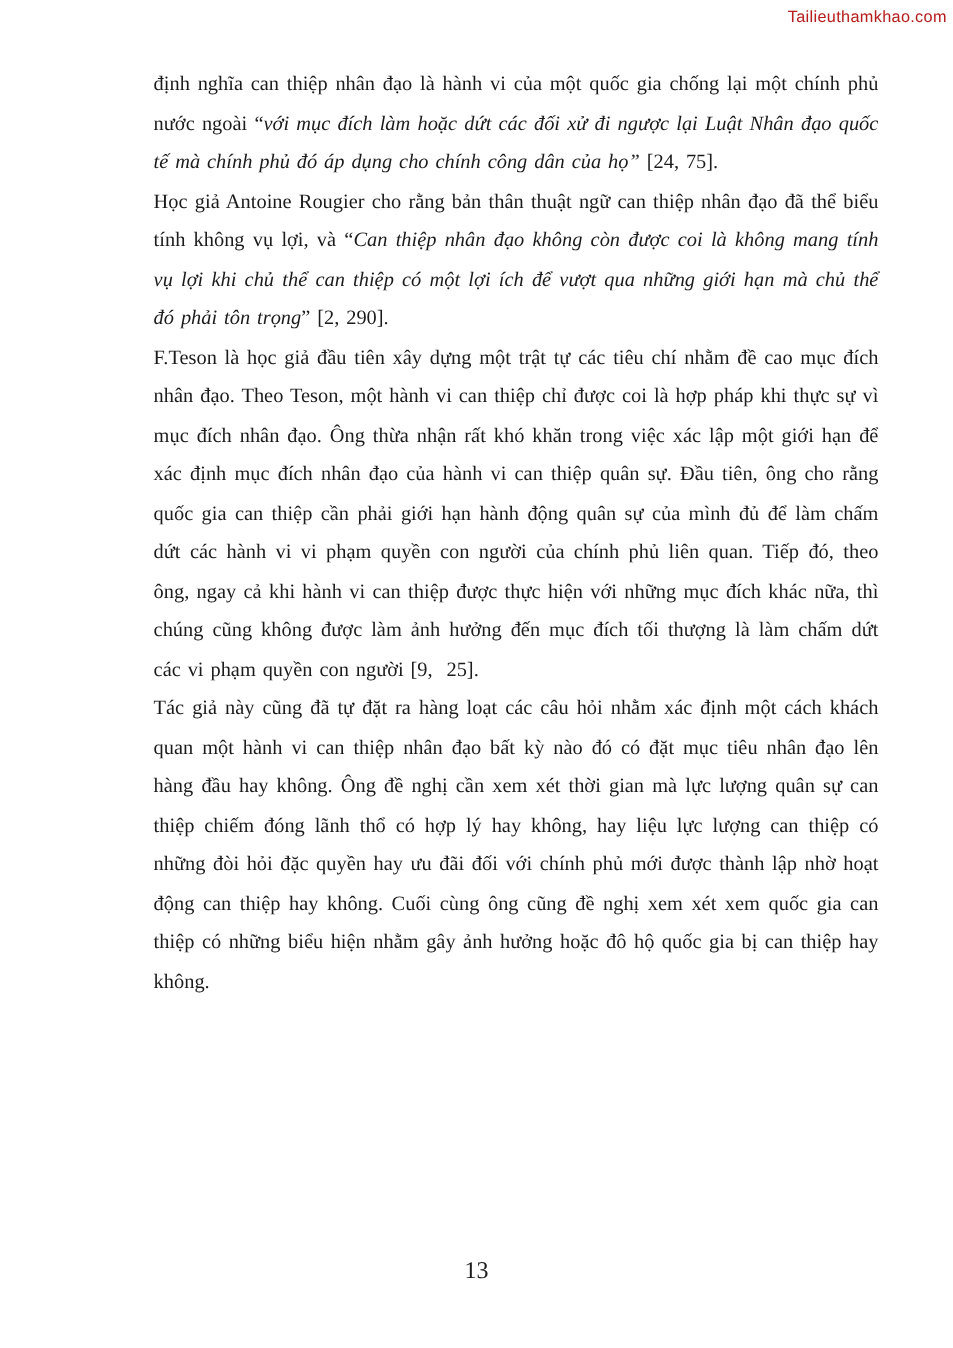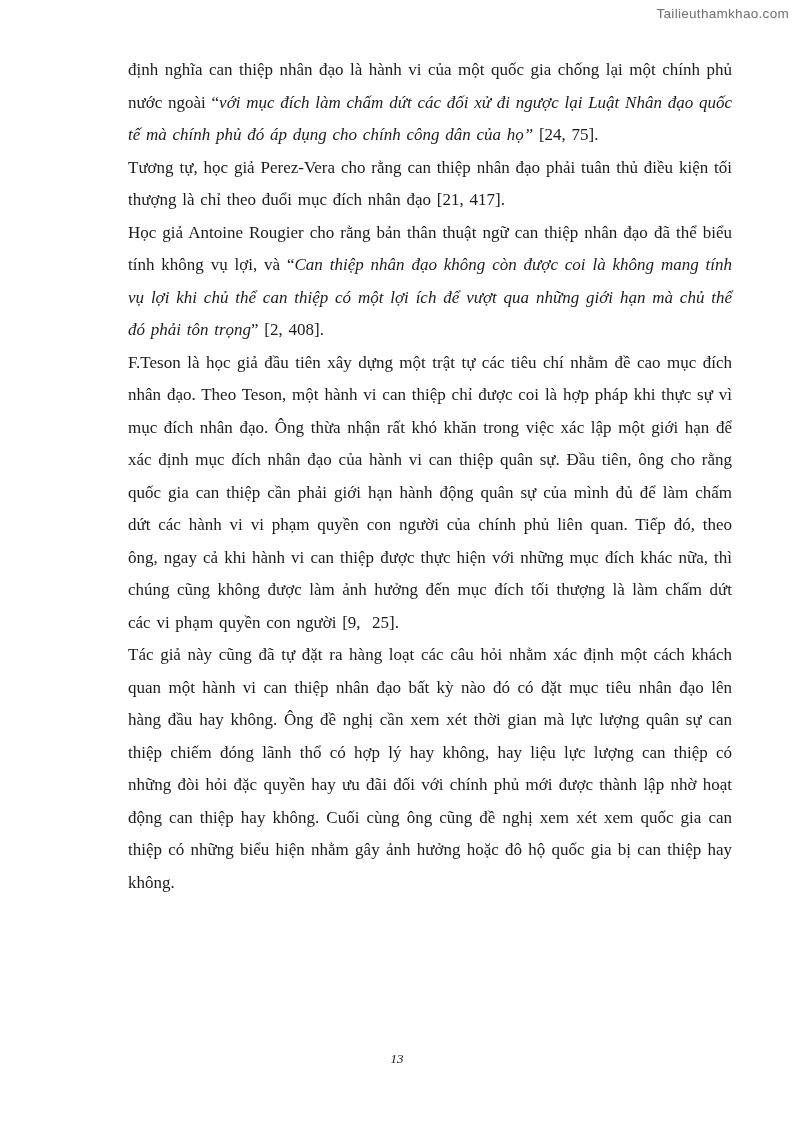--- a/index.html
+++ b/index.html
@@ -16,21 +16,21 @@
     font-family: "Liberation Serif", "DejaVu Serif", serif;
     color: #1b1b1b;
   }
   .watermark {
     position: absolute;
     top: 6px;
     right: 5px;
     font-family: "Liberation Sans", "DejaVu Sans", sans-serif;
     font-size: 13.5px;
     letter-spacing: 0.3px;
-    color: #737373;
+    color: #b91c1c;
     text-shadow: 0.5px 0.5px 0 #efefef;
   }
   .content {
     position: absolute;
     left: 128px;
     top: 54px;
     width: 604px;
   }
   .para {
     margin: 0;
@@ -42,39 +42,37 @@
   }
   .it {
     font-style: italic;
   }
   .page-number {
     position: absolute;
     top: 1048px;
     left: 0;
     width: 100%;
     text-align: center;
-    font-size: 13px;
+    font-size: 20px;
     line-height: 22px;
-    font-style: italic;
   }
 </style>
 </head>
 <body>
 
 <div class="page">
 
   <div class="watermark">Tailieuthamkhao.com</div>
 
   <div class="content">
 
-    <p class="para"><span>định nghĩa can thiệp nhân đạo là hành vi của một quốc gia chống lại một chính phủ nước ngoài “</span><span class="it">với mục đích làm chấm dứt các đối xử đi ngược lại Luật Nhân đạo quốc tế mà chính phủ đó áp dụng cho chính công dân của họ”</span><span> [24, 75].</span></p>
+    <p class="para"><span>định nghĩa can thiệp nhân đạo là hành vi của một quốc gia chống lại một chính phủ nước ngoài “</span><span class="it">với mục đích làm hoặc dứt các đối xử đi ngược lại Luật Nhân đạo quốc tế mà chính phủ đó áp dụng cho chính công dân của họ”</span><span> [24, 75].</span></p>
 
-    <p class="para"><span>Tương tự, học giả Perez-Vera cho rằng can thiệp nhân đạo phải tuân thủ điều kiện tối thượng là chỉ theo đuổi mục đích nhân đạo [21, 417].</span></p>
 
-    <p class="para"><span>Học giả Antoine Rougier cho rằng bản thân thuật ngữ can thiệp nhân đạo đã thể biểu tính không vụ lợi, và “</span><span class="it">Can thiệp nhân đạo không còn được coi là không mang tính vụ lợi khi chủ thể can thiệp có một lợi ích để vượt qua những giới hạn mà chủ thể đó phải tôn trọng</span><span>” [2, 408].</span></p>
+    <p class="para"><span>Học giả Antoine Rougier cho rằng bản thân thuật ngữ can thiệp nhân đạo đã thể biểu tính không vụ lợi, và “</span><span class="it">Can thiệp nhân đạo không còn được coi là không mang tính vụ lợi khi chủ thể can thiệp có một lợi ích để vượt qua những giới hạn mà chủ thể đó phải tôn trọng</span><span>” [2, 290].</span></p>
 
     <p class="para"><span>F.Teson là học giả đầu tiên xây dựng một trật tự các tiêu chí nhằm đề cao mục đích nhân đạo. Theo Teson, một hành vi can thiệp chỉ được coi là hợp pháp khi thực sự vì mục đích nhân đạo. Ông thừa nhận rất khó khăn trong việc xác lập một giới hạn để xác định mục đích nhân đạo của hành vi can thiệp quân sự. Đầu tiên, ông cho rằng quốc gia can thiệp cần phải giới hạn hành động quân sự của mình đủ để làm chấm dứt các hành vi vi phạm quyền con người của chính phủ liên quan. Tiếp đó, theo ông, ngay cả khi hành vi can thiệp được thực hiện với những mục đích khác nữa, thì chúng cũng không được làm ảnh hưởng đến mục đích tối thượng là làm chấm dứt các vi phạm quyền con người [9,&nbsp; 25].</span></p>
 
     <p class="para"><span>Tác giả này cũng đã tự đặt ra hàng loạt các câu hỏi nhằm xác định một cách khách quan một hành vi can thiệp nhân đạo bất kỳ nào đó có đặt mục tiêu nhân đạo lên hàng đầu hay không. Ông đề nghị cần xem xét thời gian mà lực lượng quân sự can thiệp chiếm đóng lãnh thổ có hợp lý hay không, hay liệu lực lượng can thiệp có những đòi hỏi đặc quyền hay ưu đãi đối với chính phủ mới được thành lập nhờ hoạt động can thiệp hay không. Cuối cùng ông cũng đề nghị xem xét xem quốc gia can thiệp có những biểu hiện nhằm gây ảnh hưởng hoặc đô hộ quốc gia bị can thiệp hay không.</span></p>
 
   </div>
 
   <div class="page-number">13</div>
 
 </div>

